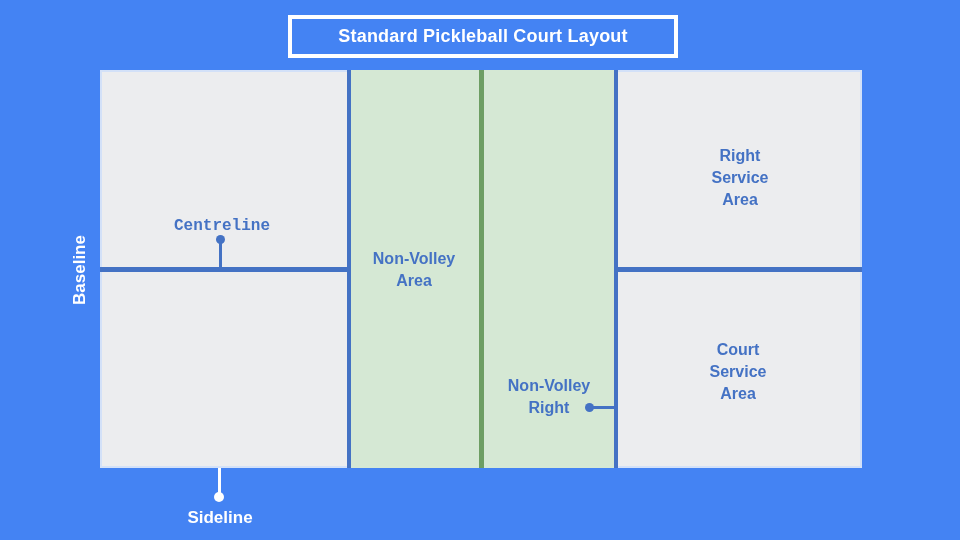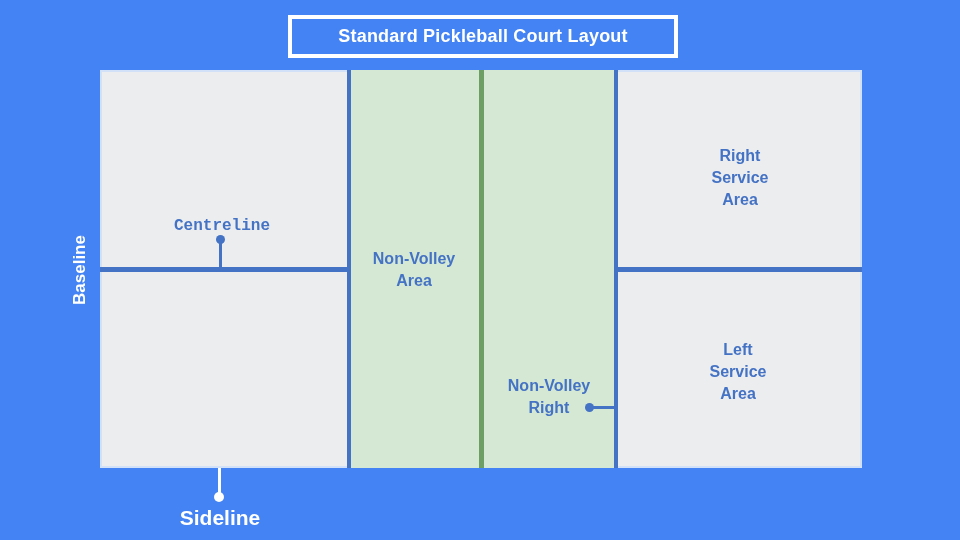--- a/index.html
+++ b/index.html
@@ -52,21 +52,21 @@
 
   
   .lbl {
     transform: translate(-50%, -50%);
     white-space: nowrap;
     text-align: center;
     font-size: 16px;
     line-height: 22px;
     color: var(--line-blue, #4472C4);
   }
-  .lbl-white { color: #fff; font-size: 21px; }
+  .lbl-white { color: #fff; font-size: 17px; }
 
   .baseline-label {
     left: 80px; top: 270px;
     transform: translate(-50%, -50%) rotate(-90deg);
     white-space: nowrap;
     color: #fff; font-size: 17px;
   }
   .centreline-label { left: 222px; top: 226px; font-family: Liberation Mono, monospace; }
   .nvz-label { left: 414px; top: 270px; }
   .nvl-label { left: 549px; top: 397px; }
@@ -135,21 +135,21 @@
   <div class="abs dot-blue nvl-pointer-dot"></div>
   <div class="abs nvl-pointer-line"></div>
 
   <div class="abs lbl rsa-label">
     <div>Right</div>
     <div>Service</div>
     <div>Area</div>
   </div>
 
   <div class="abs lbl lsa-label">
-    <div>Left</div>
+    <div>Court</div>
     <div>Service</div>
     <div>Area</div>
   </div>
 
   <div class="abs sideline-pointer-line"></div>
   <div class="abs dot-white sideline-pointer-dot"></div>
   <div class="abs lbl lbl-white sideline-label">Sideline</div>
 
 </div>
 

